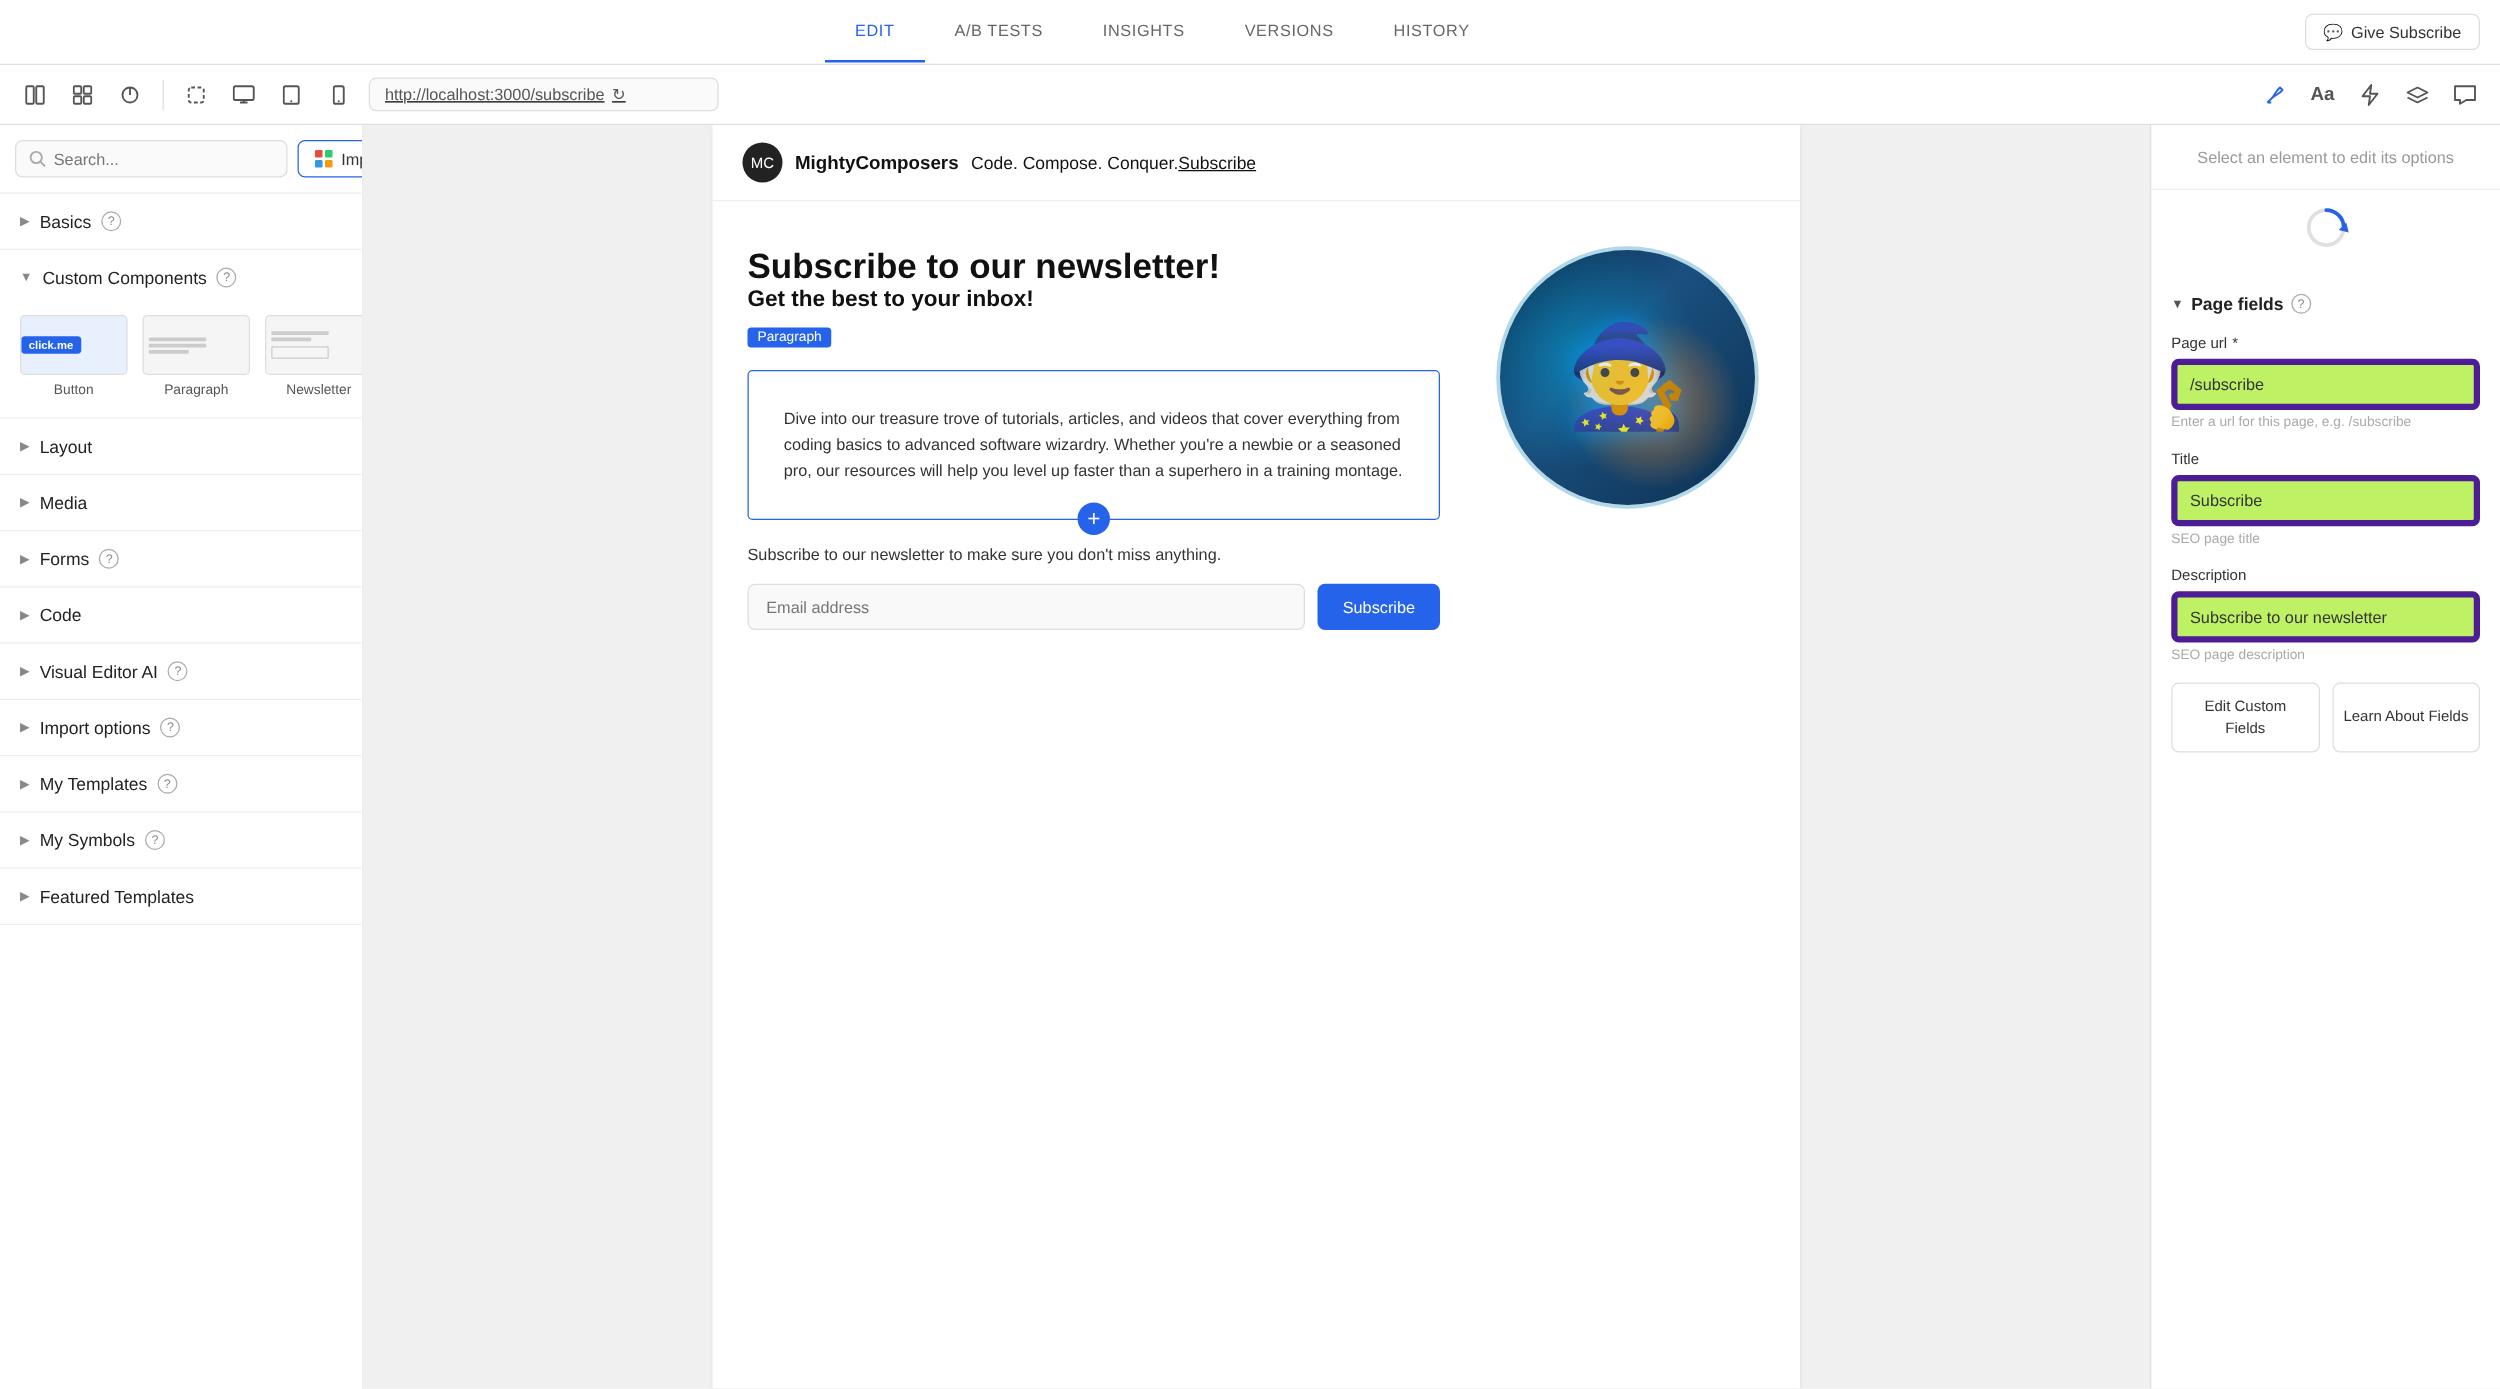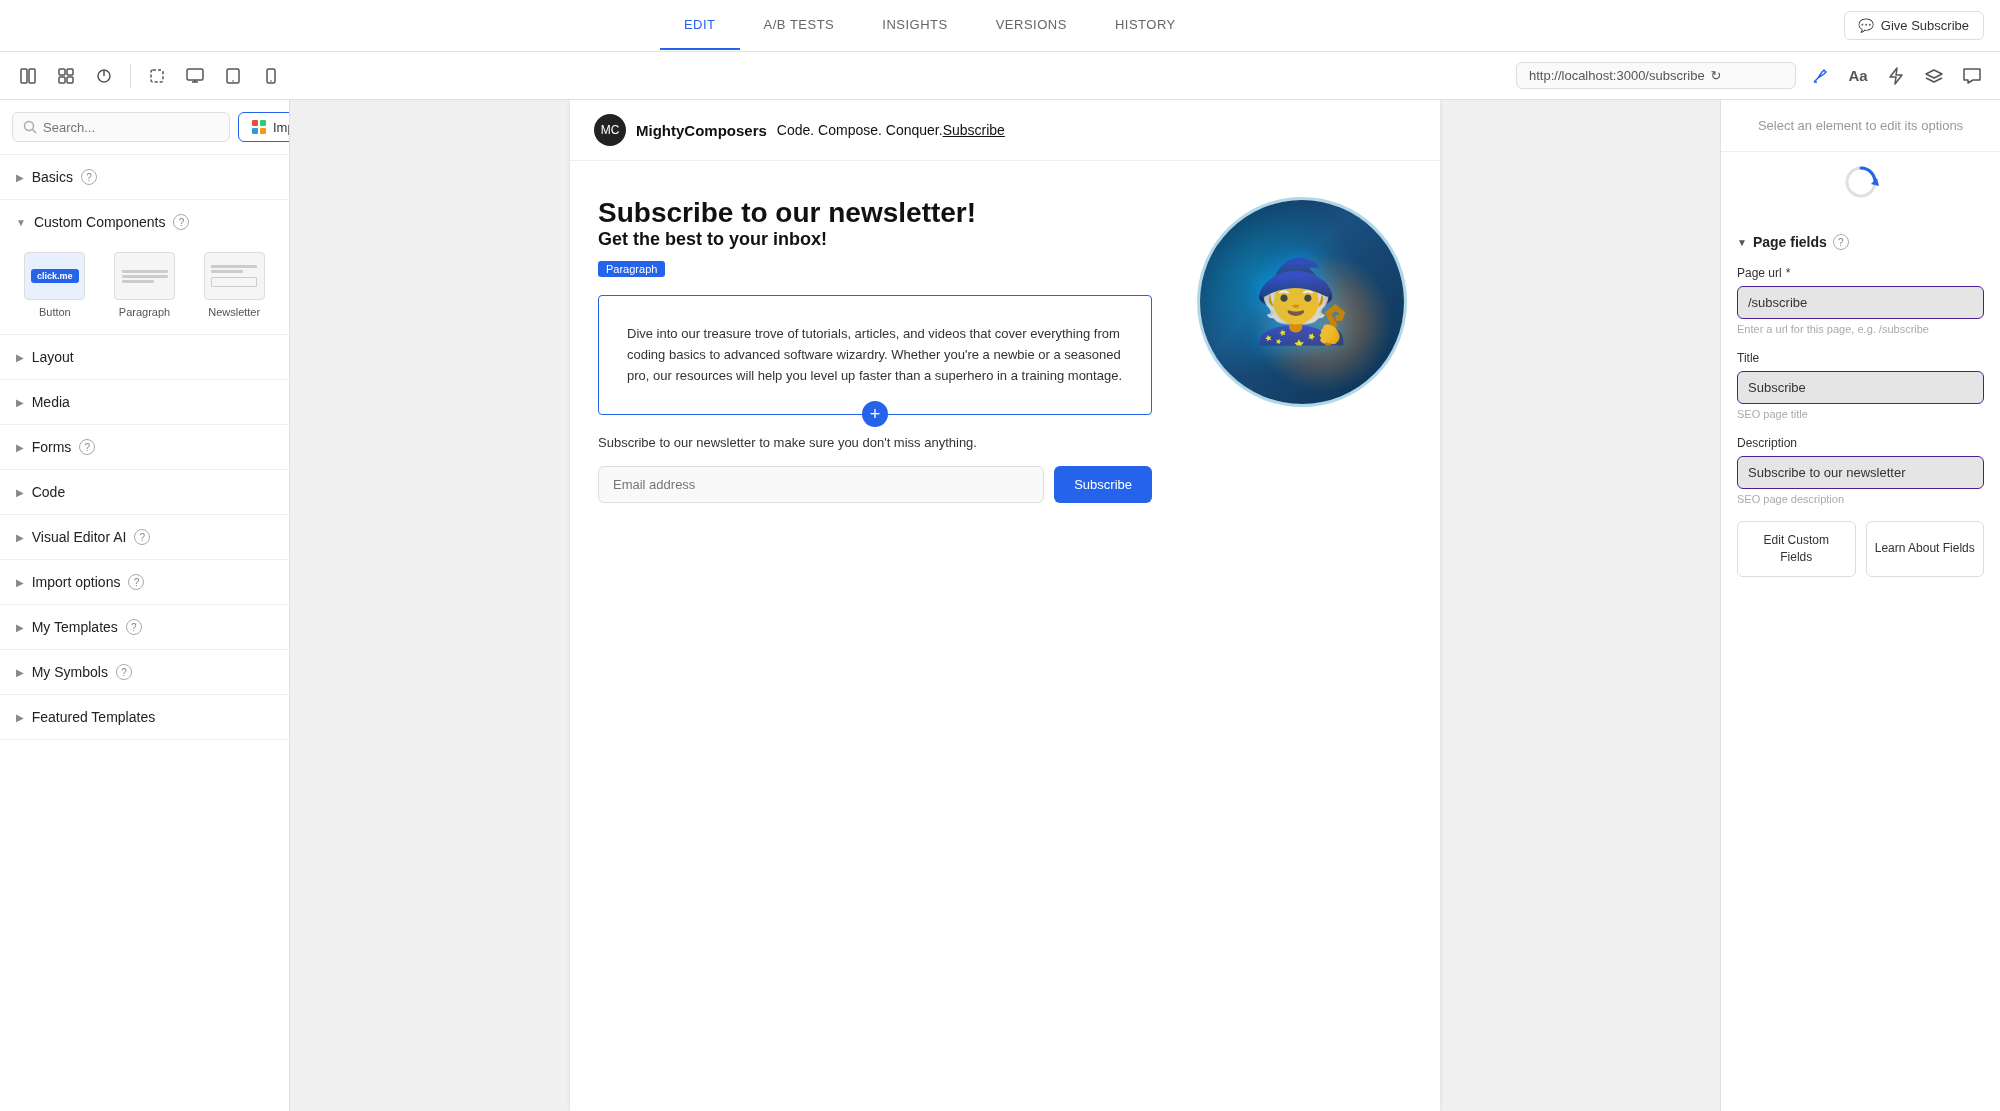--- a/index.html
+++ b/index.html
@@ -27,21 +27,21 @@
       display: flex; align-items: center; background: #fff; border-bottom: 1px solid #e0e0e0;
       height: 48px; padding: 0 12px; gap: 8px;
     }
     .toolbar-left { display: flex; gap: 6px; align-items: center; }
     .toolbar-icon-btn {
       width: 32px; height: 32px; border: none; background: transparent; cursor: pointer;
       display: flex; align-items: center; justify-content: center; border-radius: 4px; color: #555;
     }
     .toolbar-separator { width: 1px; height: 24px; background: #ddd; margin: 0 4px; }
     .url-bar {
-      flex: 1; display: flex; align-items: center; justify-content: flex-end;
+      flex: 1; display: flex; align-items: center; justify-content: flex-start; text-decoration: underline;
     }
     .url-input {
       border: 1px solid #ddd; border-radius: 6px; padding: 5px 12px;
       font-size: 13px; color: #555; background: #fafafa; min-width: 280px;
       display: flex; align-items: center; gap: 6px;
     }
     .toolbar-right { display: flex; gap: 6px; align-items: center; }
     .toolbar-right-icon {
       width: 32px; height: 32px; border: none; background: transparent; cursor: pointer;
       display: flex; align-items: center; justify-content: center; border-radius: 4px; color: #555;
@@ -87,22 +87,22 @@
 
     
     .components-grid {
       display: flex; gap: 12px; padding: 8px 16px 16px;
     }
     .component-item {
       display: flex; flex-direction: column; align-items: center; gap: 6px;
       cursor: pointer; flex: 1;
     }
     .component-preview {
-      width: 61px; height: 48px; border: 1px solid #ddd; border-radius: 4px;
-      background: #f9f9f9; display: flex; align-items: center; justify-content: center;
+      width: 86px; height: 48px; border: 1px solid #ddd; border-radius: 4px;
+      background: #f9f9f9; display: flex; align-items: center; justify-content: flex-start;
       font-size: 10px; color: #666; overflow: hidden;
     }
     .component-preview.button-preview {
       background: #e8f0fe;
     }
     .component-preview.paragraph-preview {
       background: #f5f5f5;
     }
     .component-preview.newsletter-preview {
       background: #f5f5f5;
@@ -202,22 +202,22 @@
     .chevron-down { font-size: 10px; color: #555; }
     .page-fields-title { font-size: 14px; font-weight: 600; color: #222; }
 
     .field-group { margin-bottom: 16px; }
     .field-label {
       font-size: 12px; color: #333; margin-bottom: 6px; font-weight: 500;
       display: flex; align-items: center; gap: 4px;
     }
     .required-star { color: #333; }
     .field-input {
-      width: 100%; border: 1px solid #4c1d95; border-radius: 6px; padding: 8px 10px;
-      font-size: 13px; color: #333; background: #e5e5e5; outline: none;
+      width: 100%; border: 5px solid #4c1d95; border-radius: 6px; padding: 8px 10px;
+      font-size: 13px; color: #333; background: #bef264; outline: none;
     }
     .field-hint { font-size: 11px; color: #aaa; margin-top: 4px; }
 
     .action-btns { display: flex; gap: 10px; margin-top: 8px; }
     .action-btn {
       flex: 1; border: 1px solid #ddd; border-radius: 6px; padding: 10px 8px;
       font-size: 12px; color: #333; background: #fff; cursor: pointer; text-align: center;
       font-weight: 500; line-height: 1.4;
     }
 

